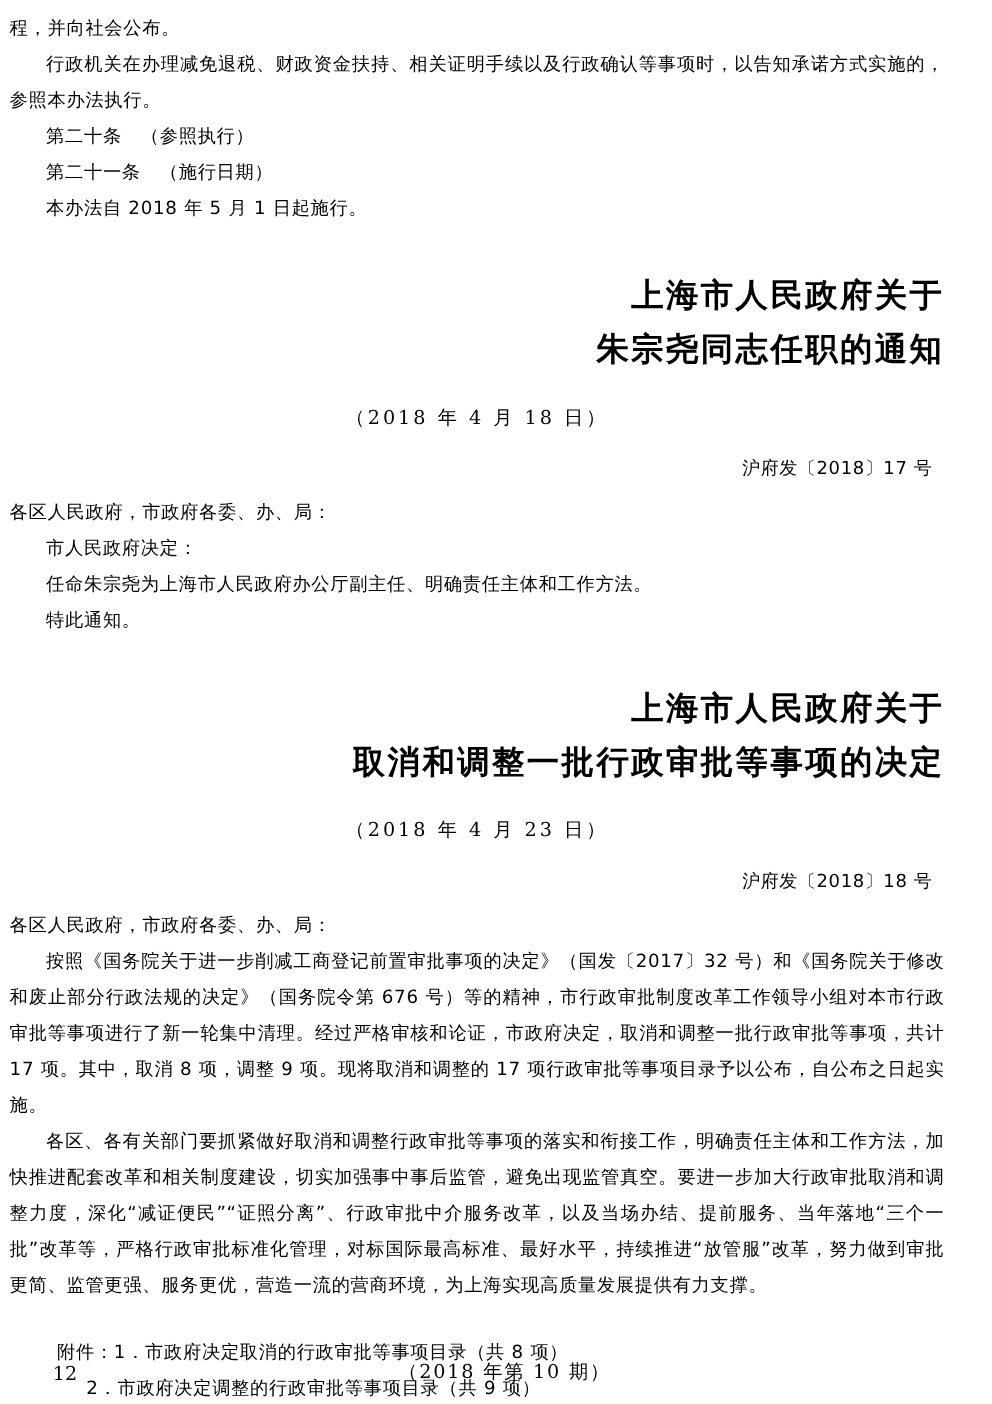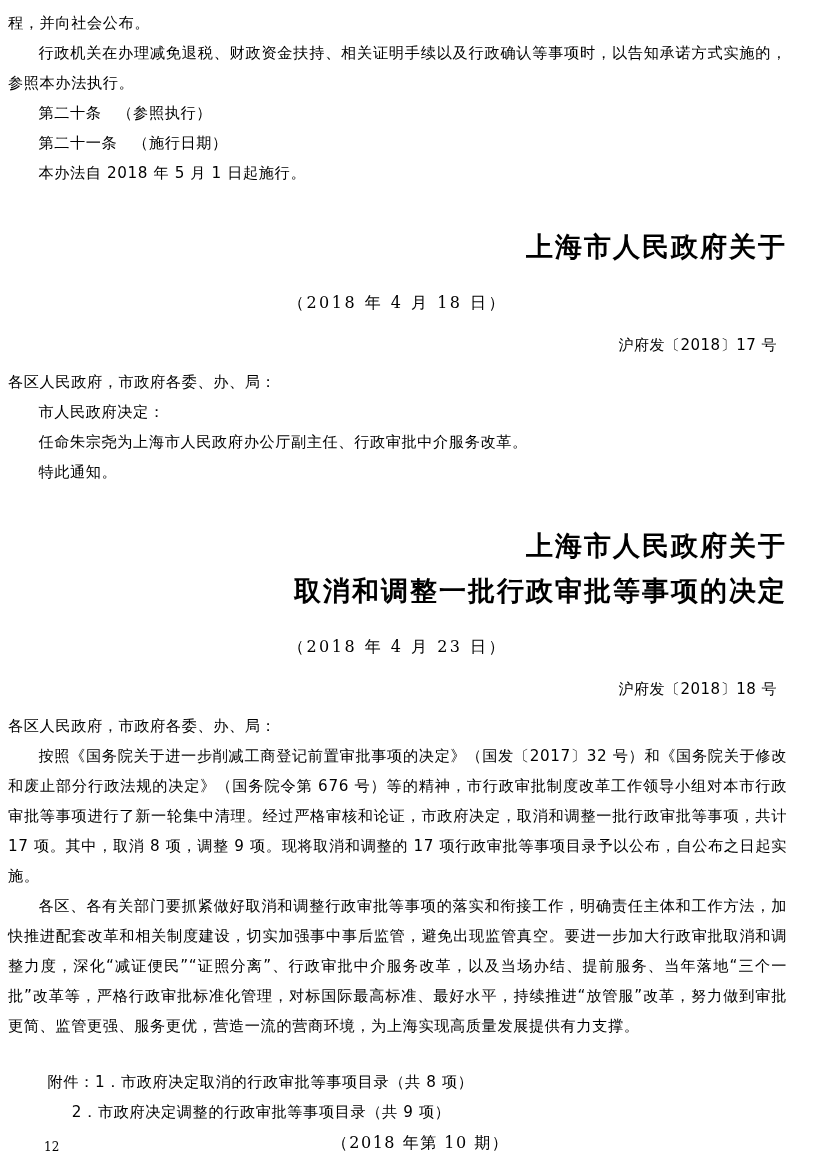--- a/index.html
+++ b/index.html
@@ -72,21 +72,21 @@
   .attach-line2 { padding-left: 4.2em; }
   .footer {
     position: absolute;
     left: 0;
     right: 40px;
     bottom: 16px;
     display: flex;
     align-items: flex-end;
   }
   .footer-page {
-    font-size: 12px;
+    font-size: 16px;
     font-family: "DejaVu Serif", "Liberation Serif", serif;
     padding-left: 44px;
     min-width: 120px;
   }
   .footer-issue {
     flex: 1;
     text-align: center;
     font-size: 16px;
     letter-spacing: 1.5px;
     font-family: "DejaVu Serif", "Liberation Serif", serif;
@@ -111,32 +111,33 @@
   <div class="body-text indent2">第二十条　（参照执行）</div>
 
   <div class="body-text indent2">第二十一条　（施行日期）</div>
   <div class="body-text indent2">本办法自 2018 年 5 月 1 日起施行。</div>
 
   <div class="spacer-lg"></div>
 
   <div class="sect">
     <div class="doc-title">
       <span>上海市人民政府关于</span>
+      <span class="line2">朱宗尧同志任职的通知</span>
     </div>
     <div class="doc-date">（2018 年 4 月 18 日）</div>
 
     <div class="spacer-md"></div>
 
     <div class="doc-number">沪府发〔2018〕17 号</div>
 
     <div class="spacer-sm"></div>
 
     <div class="body-text addressee">各区人民政府，市政府各委、办、局：</div>
     <div class="body-text indent2">市人民政府决定：</div>
-    <div class="body-text indent2">任命朱宗尧为上海市人民政府办公厅副主任、行政审批中介服务改革。</div>
+    <div class="body-text indent2">任命朱宗尧为上海市人民政府办公厅副主任、明确责任主体和工作方法。</div>
     <div class="body-text indent2">特此通知。</div>
   </div>
 
   <div class="spacer-lg"></div>
 
   <div class="sect">
     <div class="doc-title">
       <span>上海市人民政府关于</span>
       <span class="line2">取消和调整一批行政审批等事项的决定</span>
     </div>

